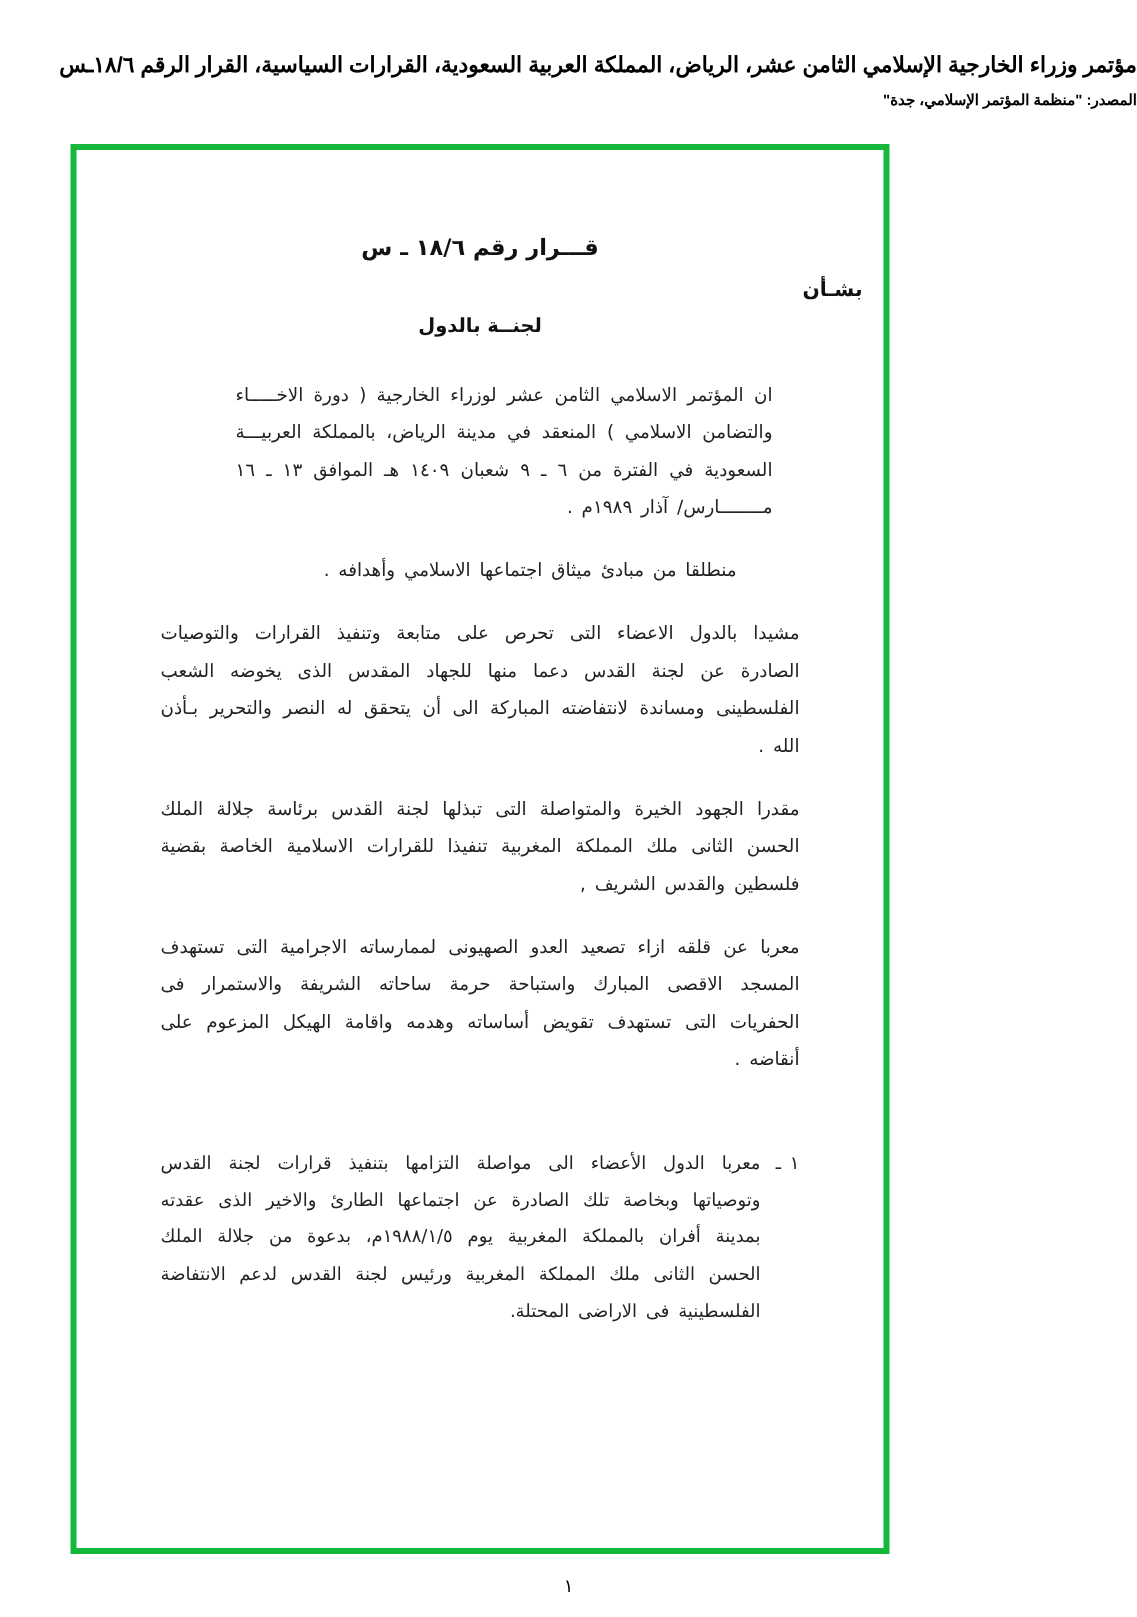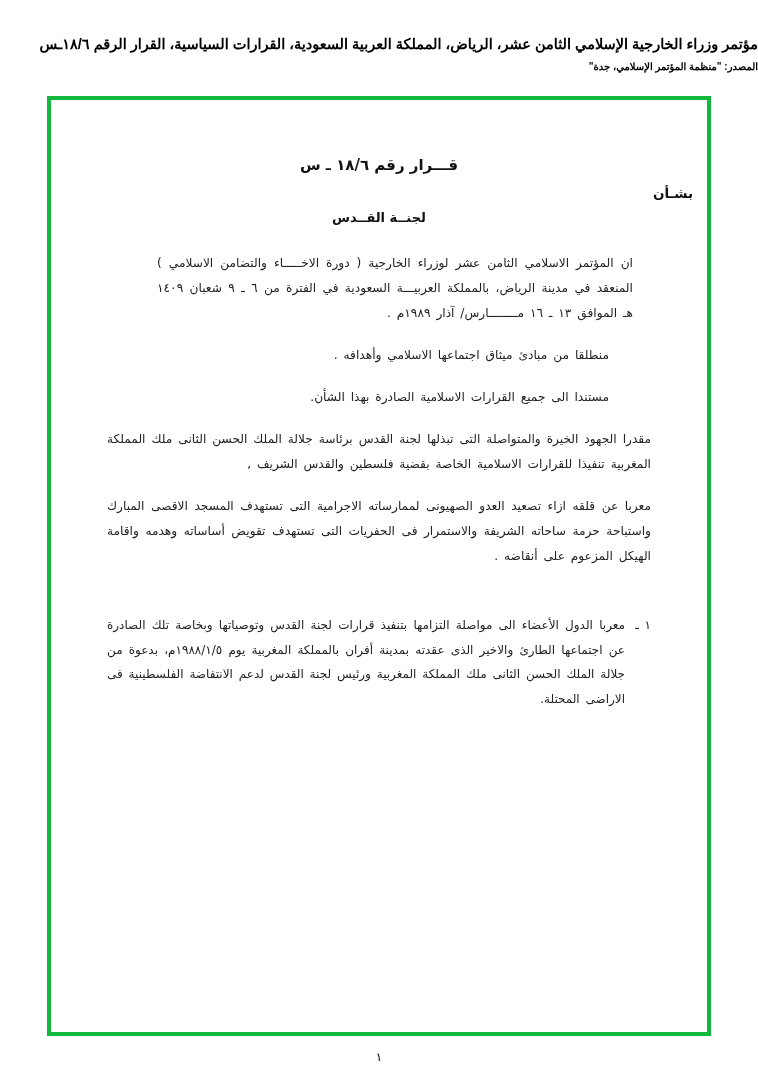--- a/index.html
+++ b/index.html
@@ -43,21 +43,21 @@
     font-weight: bold;
     margin-top: 7px;
     color: #000;
   }
 
   
   .scan-frame {
     position: absolute;
     top: 96px;
     left: 47px;
-    width: 664px;
+    width: 546px;
     height: 940px;
     border: 4px solid #14b83c;
     box-sizing: border-box;
     background: #ffffff;
   }
 
   .scan-inner {
     position: absolute;
     top: 14px;
     left: 14px;
@@ -157,35 +157,35 @@
     <div class="title">مؤتمر وزراء الخارجية الإسلامي الثامن عشر، الرياض، المملكة العربية السعودية، القرارات السياسية، القرار الرقم ١٨/٦ـس</div>
     <div class="source">المصدر: "منظمة المؤتمر الإسلامي، جدة"</div>
   </div>
 
   <div class="scan-frame">
     <div class="scan-inner">
       <div class="scan-body">
 
         <div class="res-no">قـــرار رقم ١٨/٦ ـ س</div>
         <div class="res-about">بشـأن</div>
-        <div class="res-subject">لجنــة القــدس</div>
+        <div class="res-subject">لجنــة بالدول</div>
 
         <div class="para preamble">ان المؤتمر الاسلامي الثامن عشر لوزراء الخارجية ( دورة الاخـــــاء والتضامن الاسلامي ) المنعقد في مدينة الرياض، بالمملكة العربيـــة السعودية في الفترة من ٦ ـ ٩ شعبان ١٤٠٩ هـ الموافق ١٣ ـ ١٦ مــــــــارس/ آذار ١٩٨٩م .</div>
 
         <div class="para indent-right">
           <span class="lead">منطلقا من مبادئ</span>
           <span>ميثاق اجتماعها الاسلامي وأهدافه .</span>
         </div>
 
 
-        <div class="para indent-right">
-          <span class="lead">مستندا</span>
-          <span>الى جميع القرارات الاسلامية الصادرة بهذا الشأن.</span>
-        </div>
-
+
+        <div class="para">
+          <span class="lead">مشيدا</span>
+          <span>بالدول الاعضاء التى تحرص على متابعة وتنفيذ القرارات والتوصيات الصادرة عن لجنة القدس دعما منها للجهاد المقدس الذى يخوضه الشعب الفلسطينى ومساندة لانتفاضته المباركة الى أن يتحقق له النصر والتحرير بـأذن الله .</span>
+        </div>
 
         <div class="para">
           <span class="lead">مقدرا</span>
           <span>الجهود الخيرة والمتواصلة التى تبذلها لجنة القدس برئاسة جلالة الملك الحسن الثانى ملك المملكة المغربية تنفيذا للقرارات الاسلامية الخاصة بقضية فلسطين والقدس الشريف ,</span>
         </div>
 
         <div class="para">
           <span class="lead">معربا عن قلقه</span>
           <span>ازاء تصعيد العدو الصهيونى لممارساته الاجرامية التى تستهدف المسجد الاقصى المبارك واستباحة حرمة ساحاته الشريفة والاستمرار فى الحفريات التى تستهدف تقويض أساساته وهدمه واقامة الهيكل المزعوم على أنقاضه .</span>
         </div>

